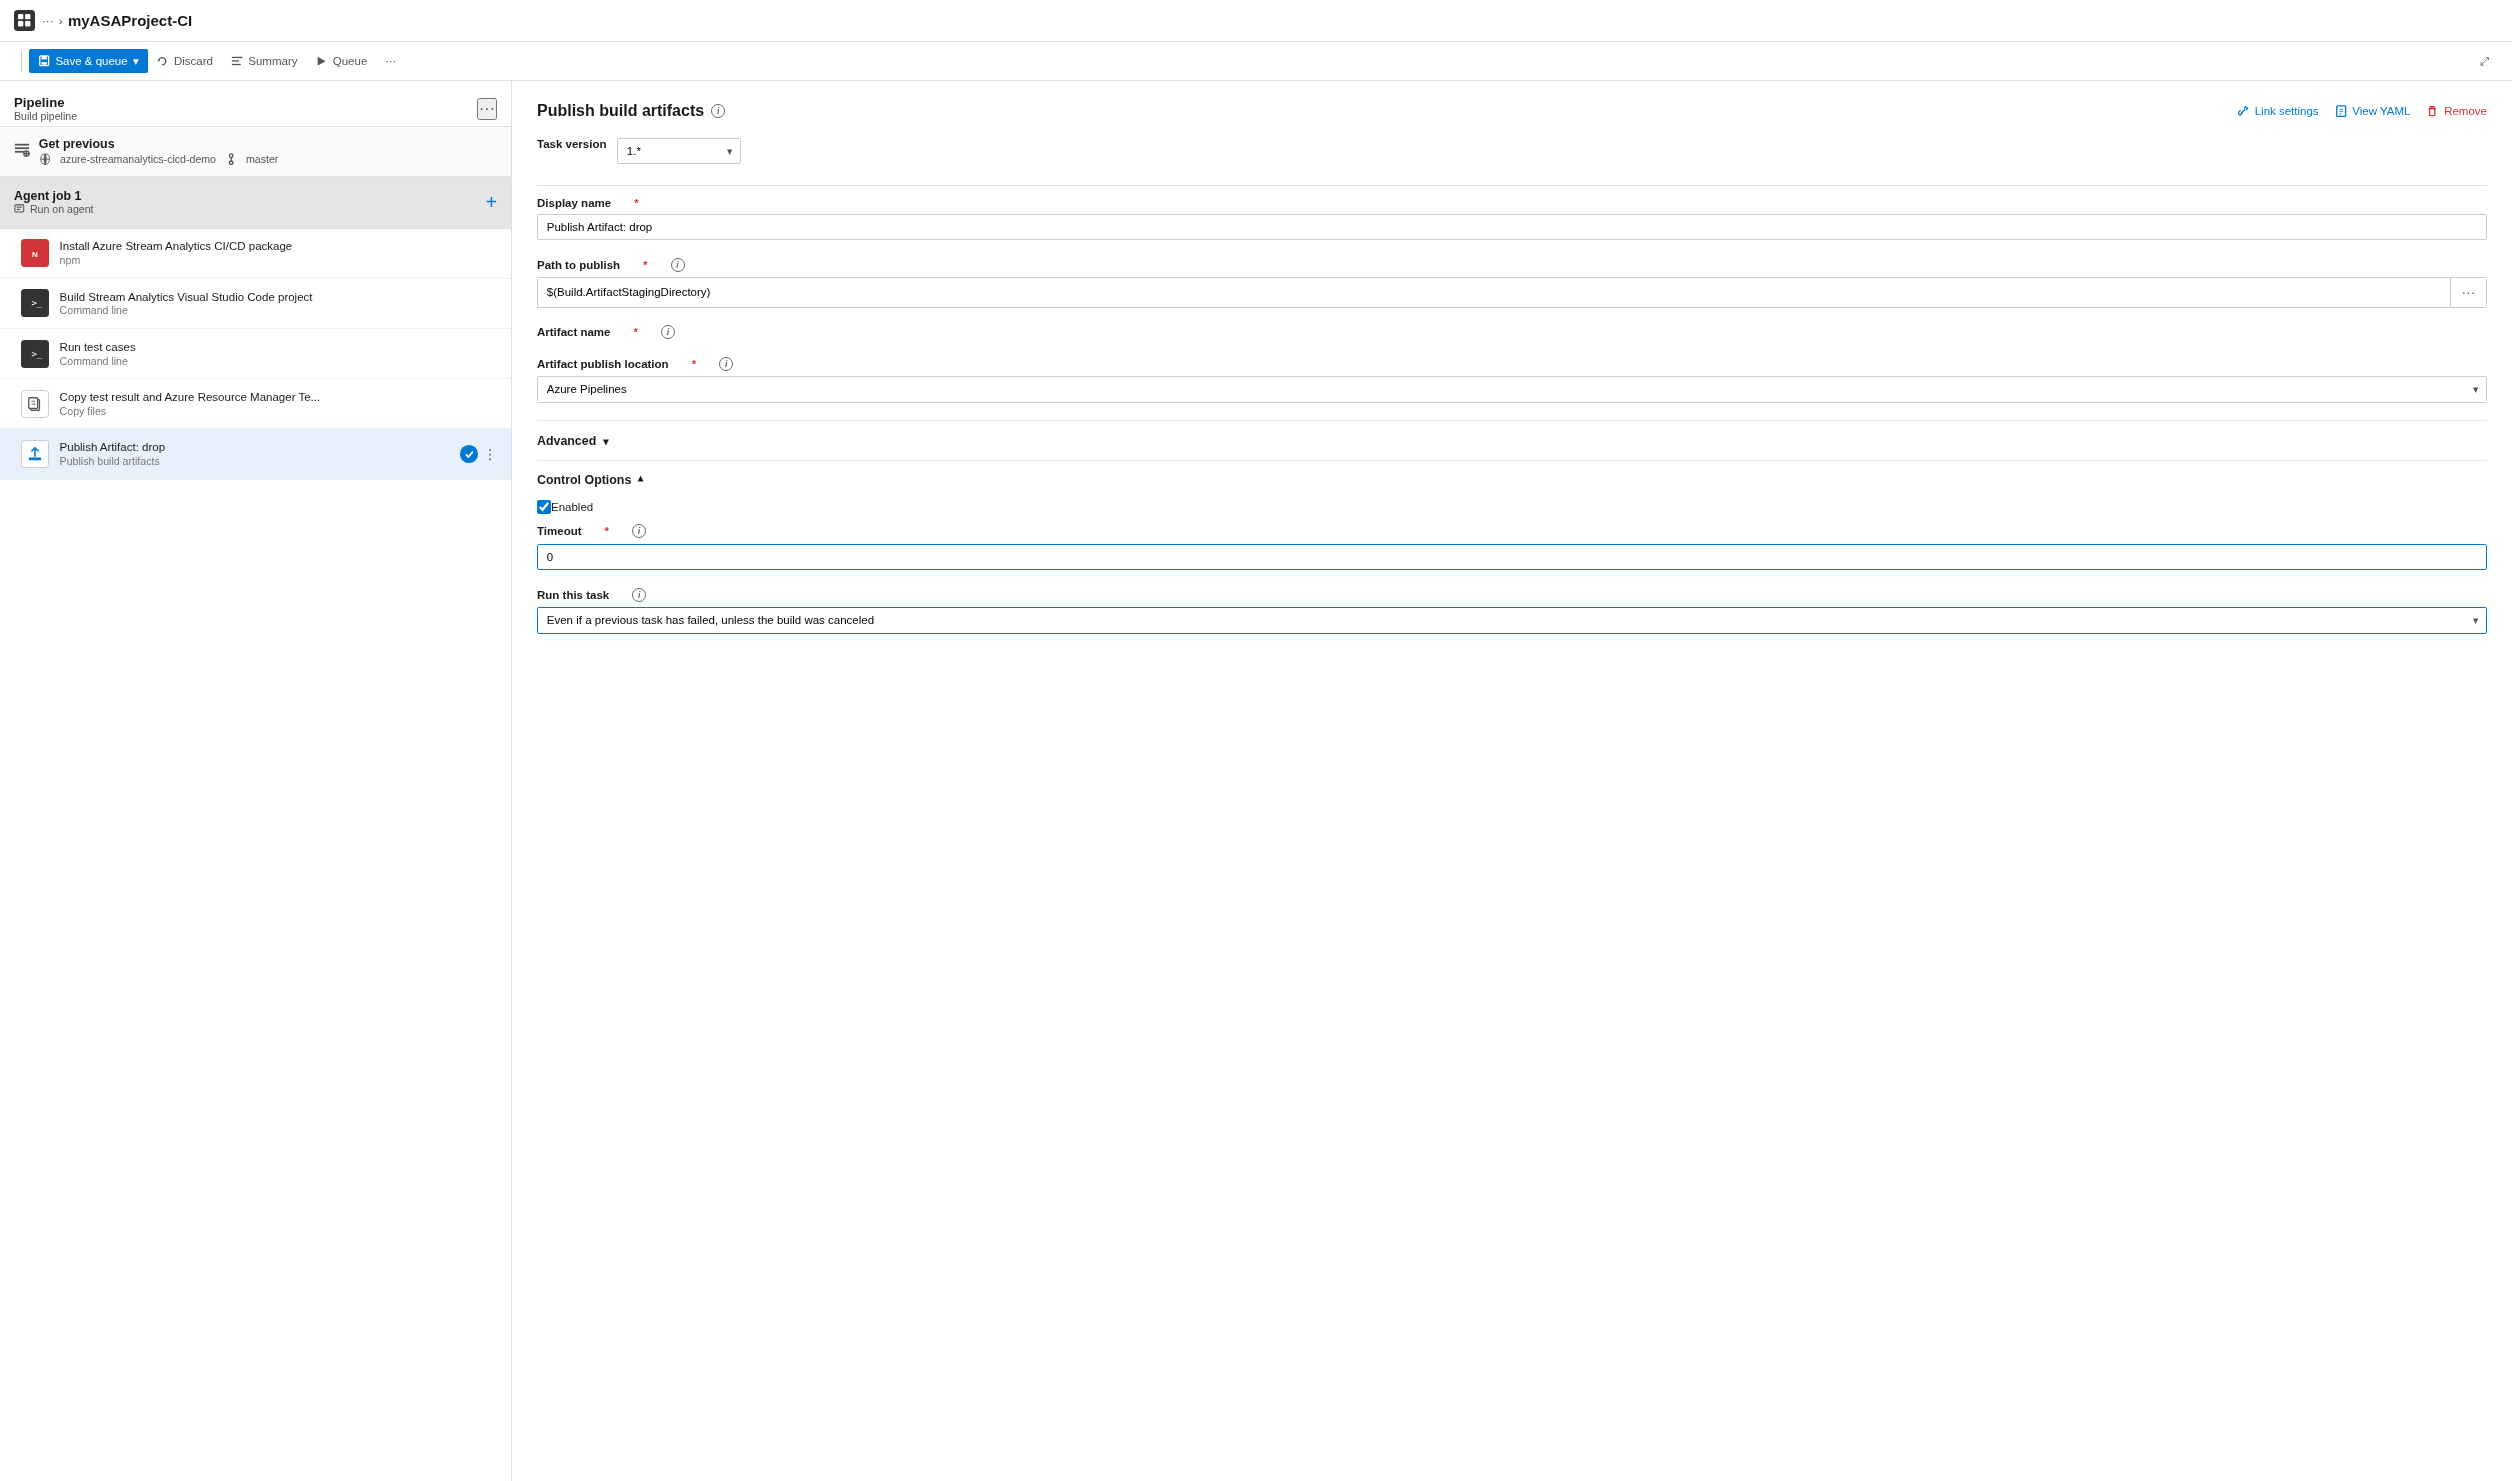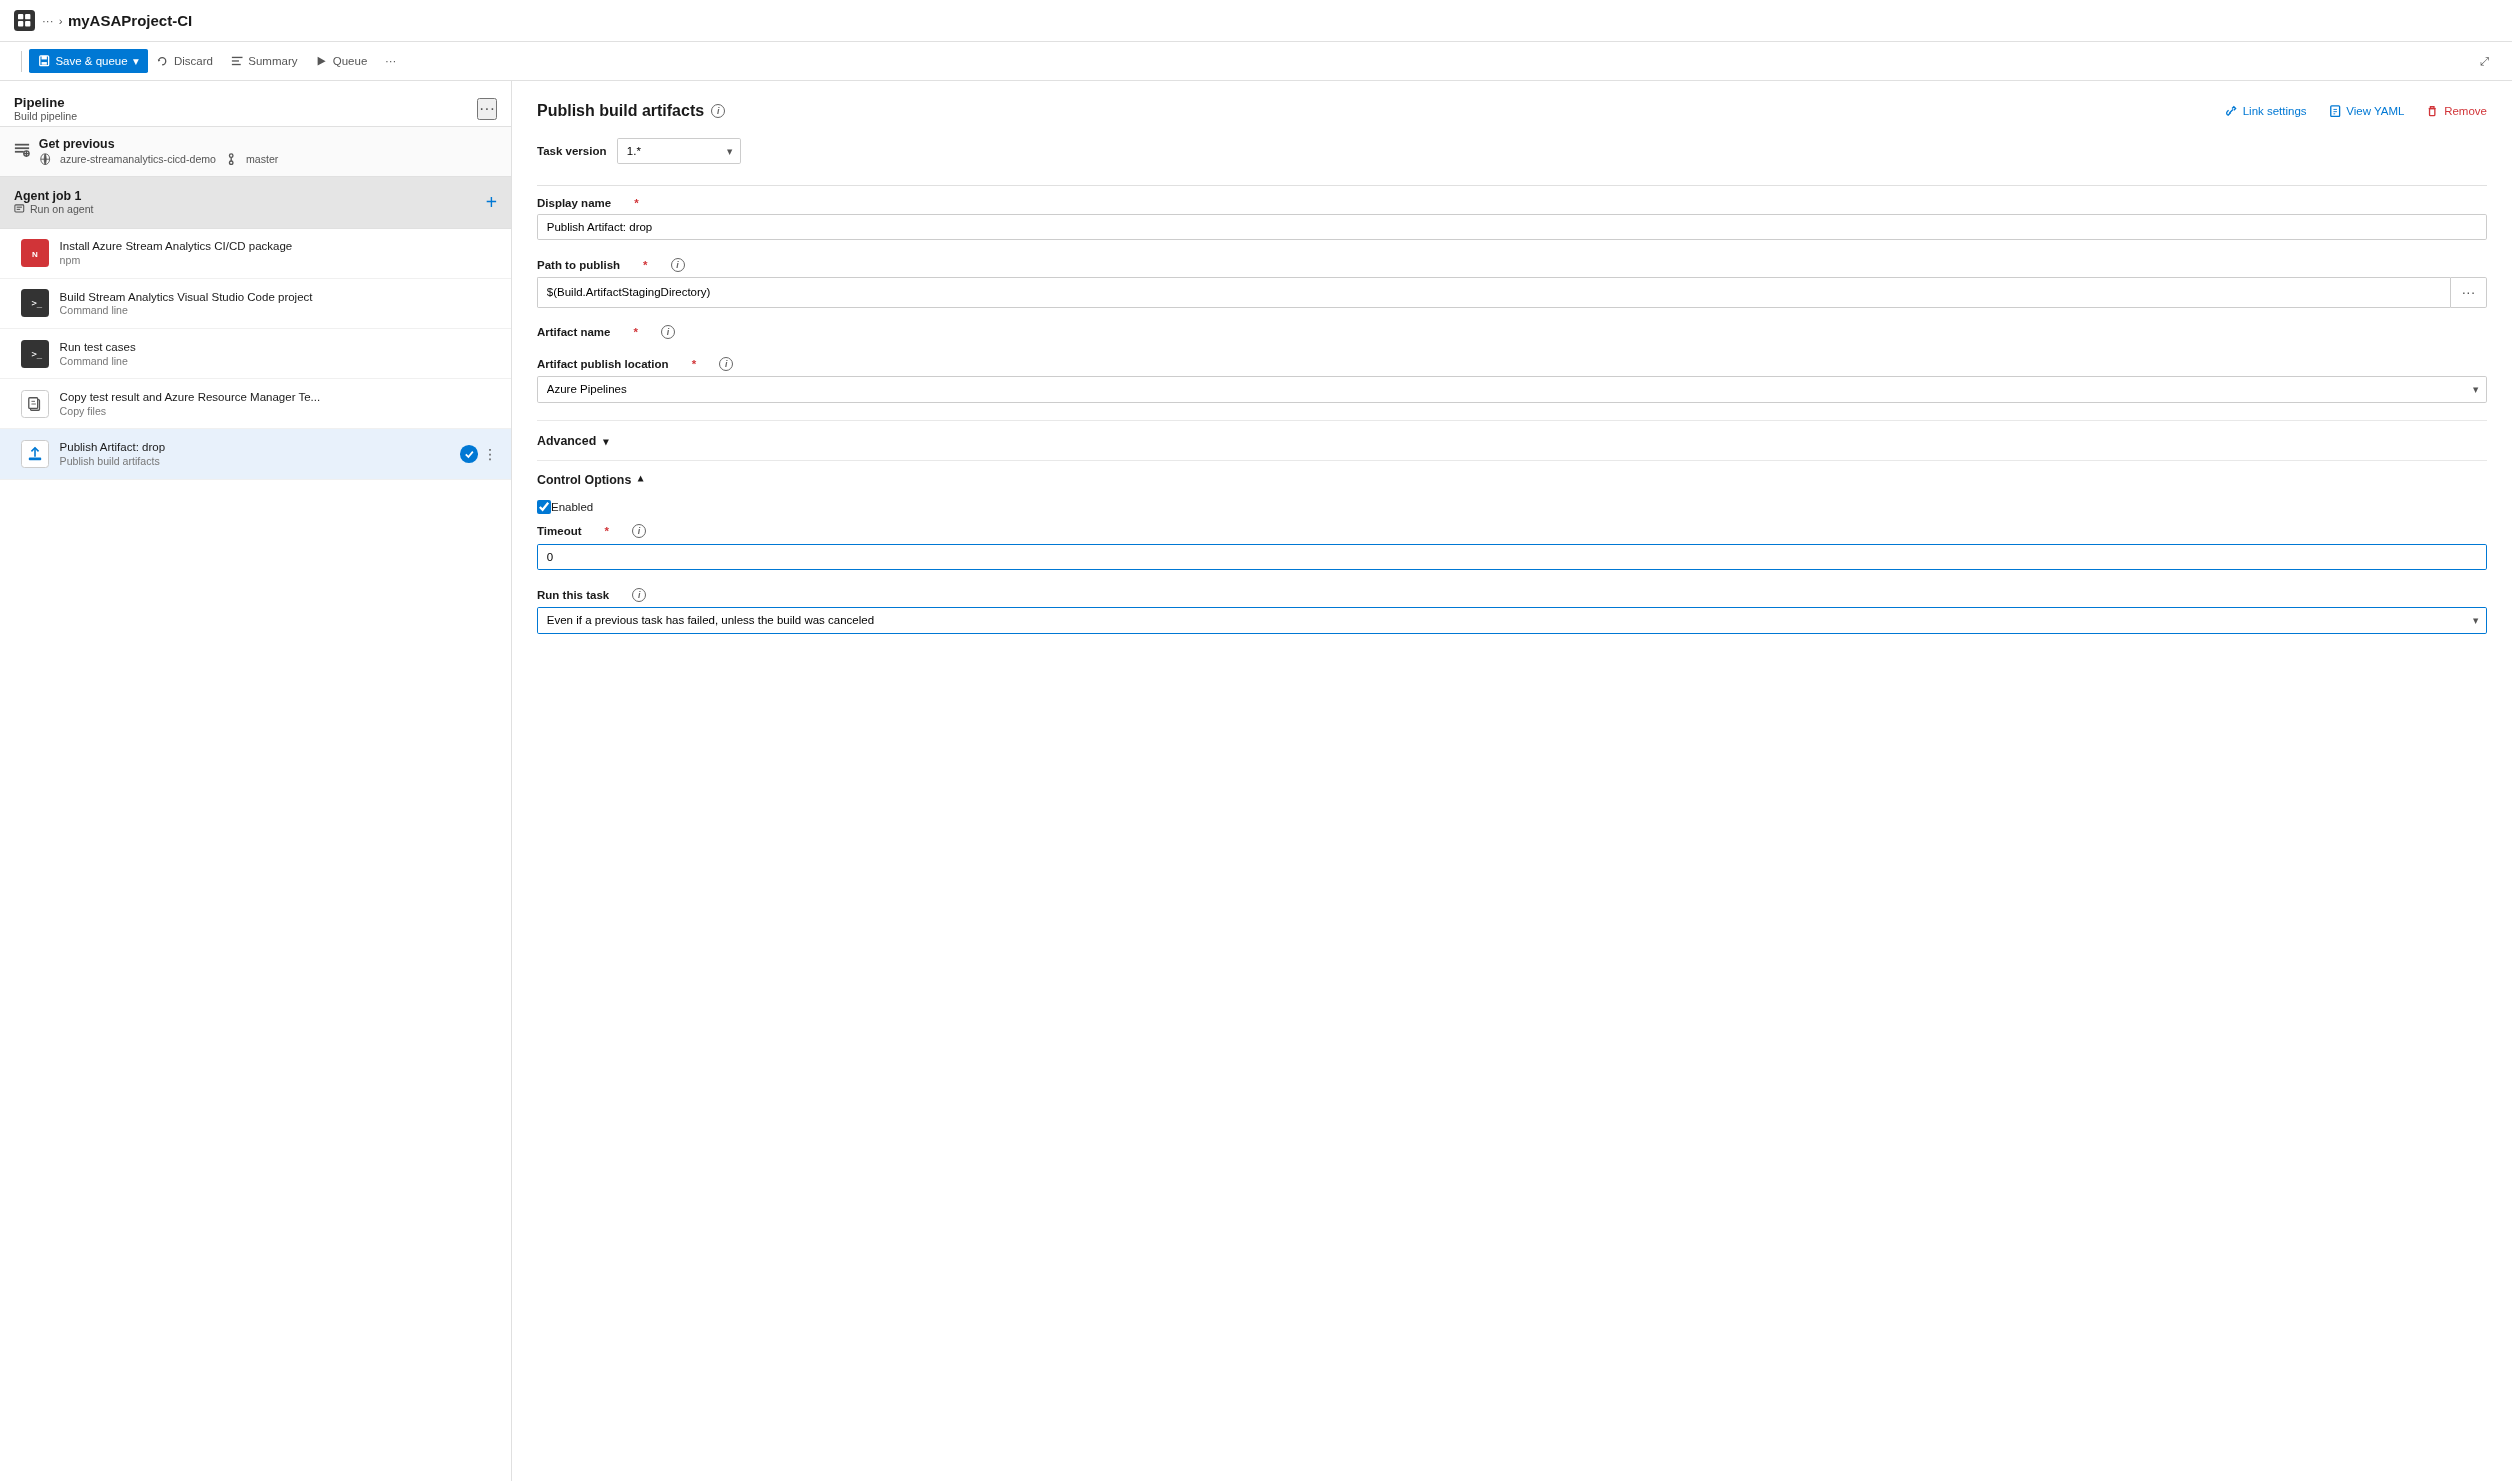--- a/index.html
+++ b/index.html
@@ -153,21 +153,21 @@
       display: flex;
       align-items: center;
       justify-content: space-between;
       margin-bottom: 17.7px;
     }
     .right-panel-title {
       display: flex; align-items: center; gap: 7px;
       font-size: 16px; font-weight: 600;
     }
     .right-panel-actions {
-      display: flex; align-items: flex-end; gap: 22px;
+      display: flex; align-items: flex-end; gap: 16px;
     }
     .right-panel-action-btn {
       display: flex; align-items: center; gap: 5.3px;
       color: #0078d4; font-size: 11.5px; cursor: pointer;
       background: none; border: none;
     }
     .right-panel-action-btn.danger { color: #d13438; }
 
     .field-group { margin-bottom: 17.7px; }
     .field-label {
@@ -211,21 +211,21 @@
       background: #fff;
       cursor: pointer;
       outline: none;
     }
     .select-arrow {
       position: absolute; right: 8.8px; top: 50%; transform: translateY(-50%);
       pointer-events: none; color: #555; font-size: 10.6px;
     }
 
     .task-version-row {
-      display: flex; align-items: center; gap: 10.6px;
+      display: flex; gap: 10.6px;
       margin-bottom: 21px;
     }
     .task-version-label { font-size: 11.5px; font-weight: 600; }
 
     .section-divider {
       height: 0.9px; background: #e0e0e0; margin: 10.6px 0;
     }
 
     .collapsible-section {
       margin-bottom: 0;

